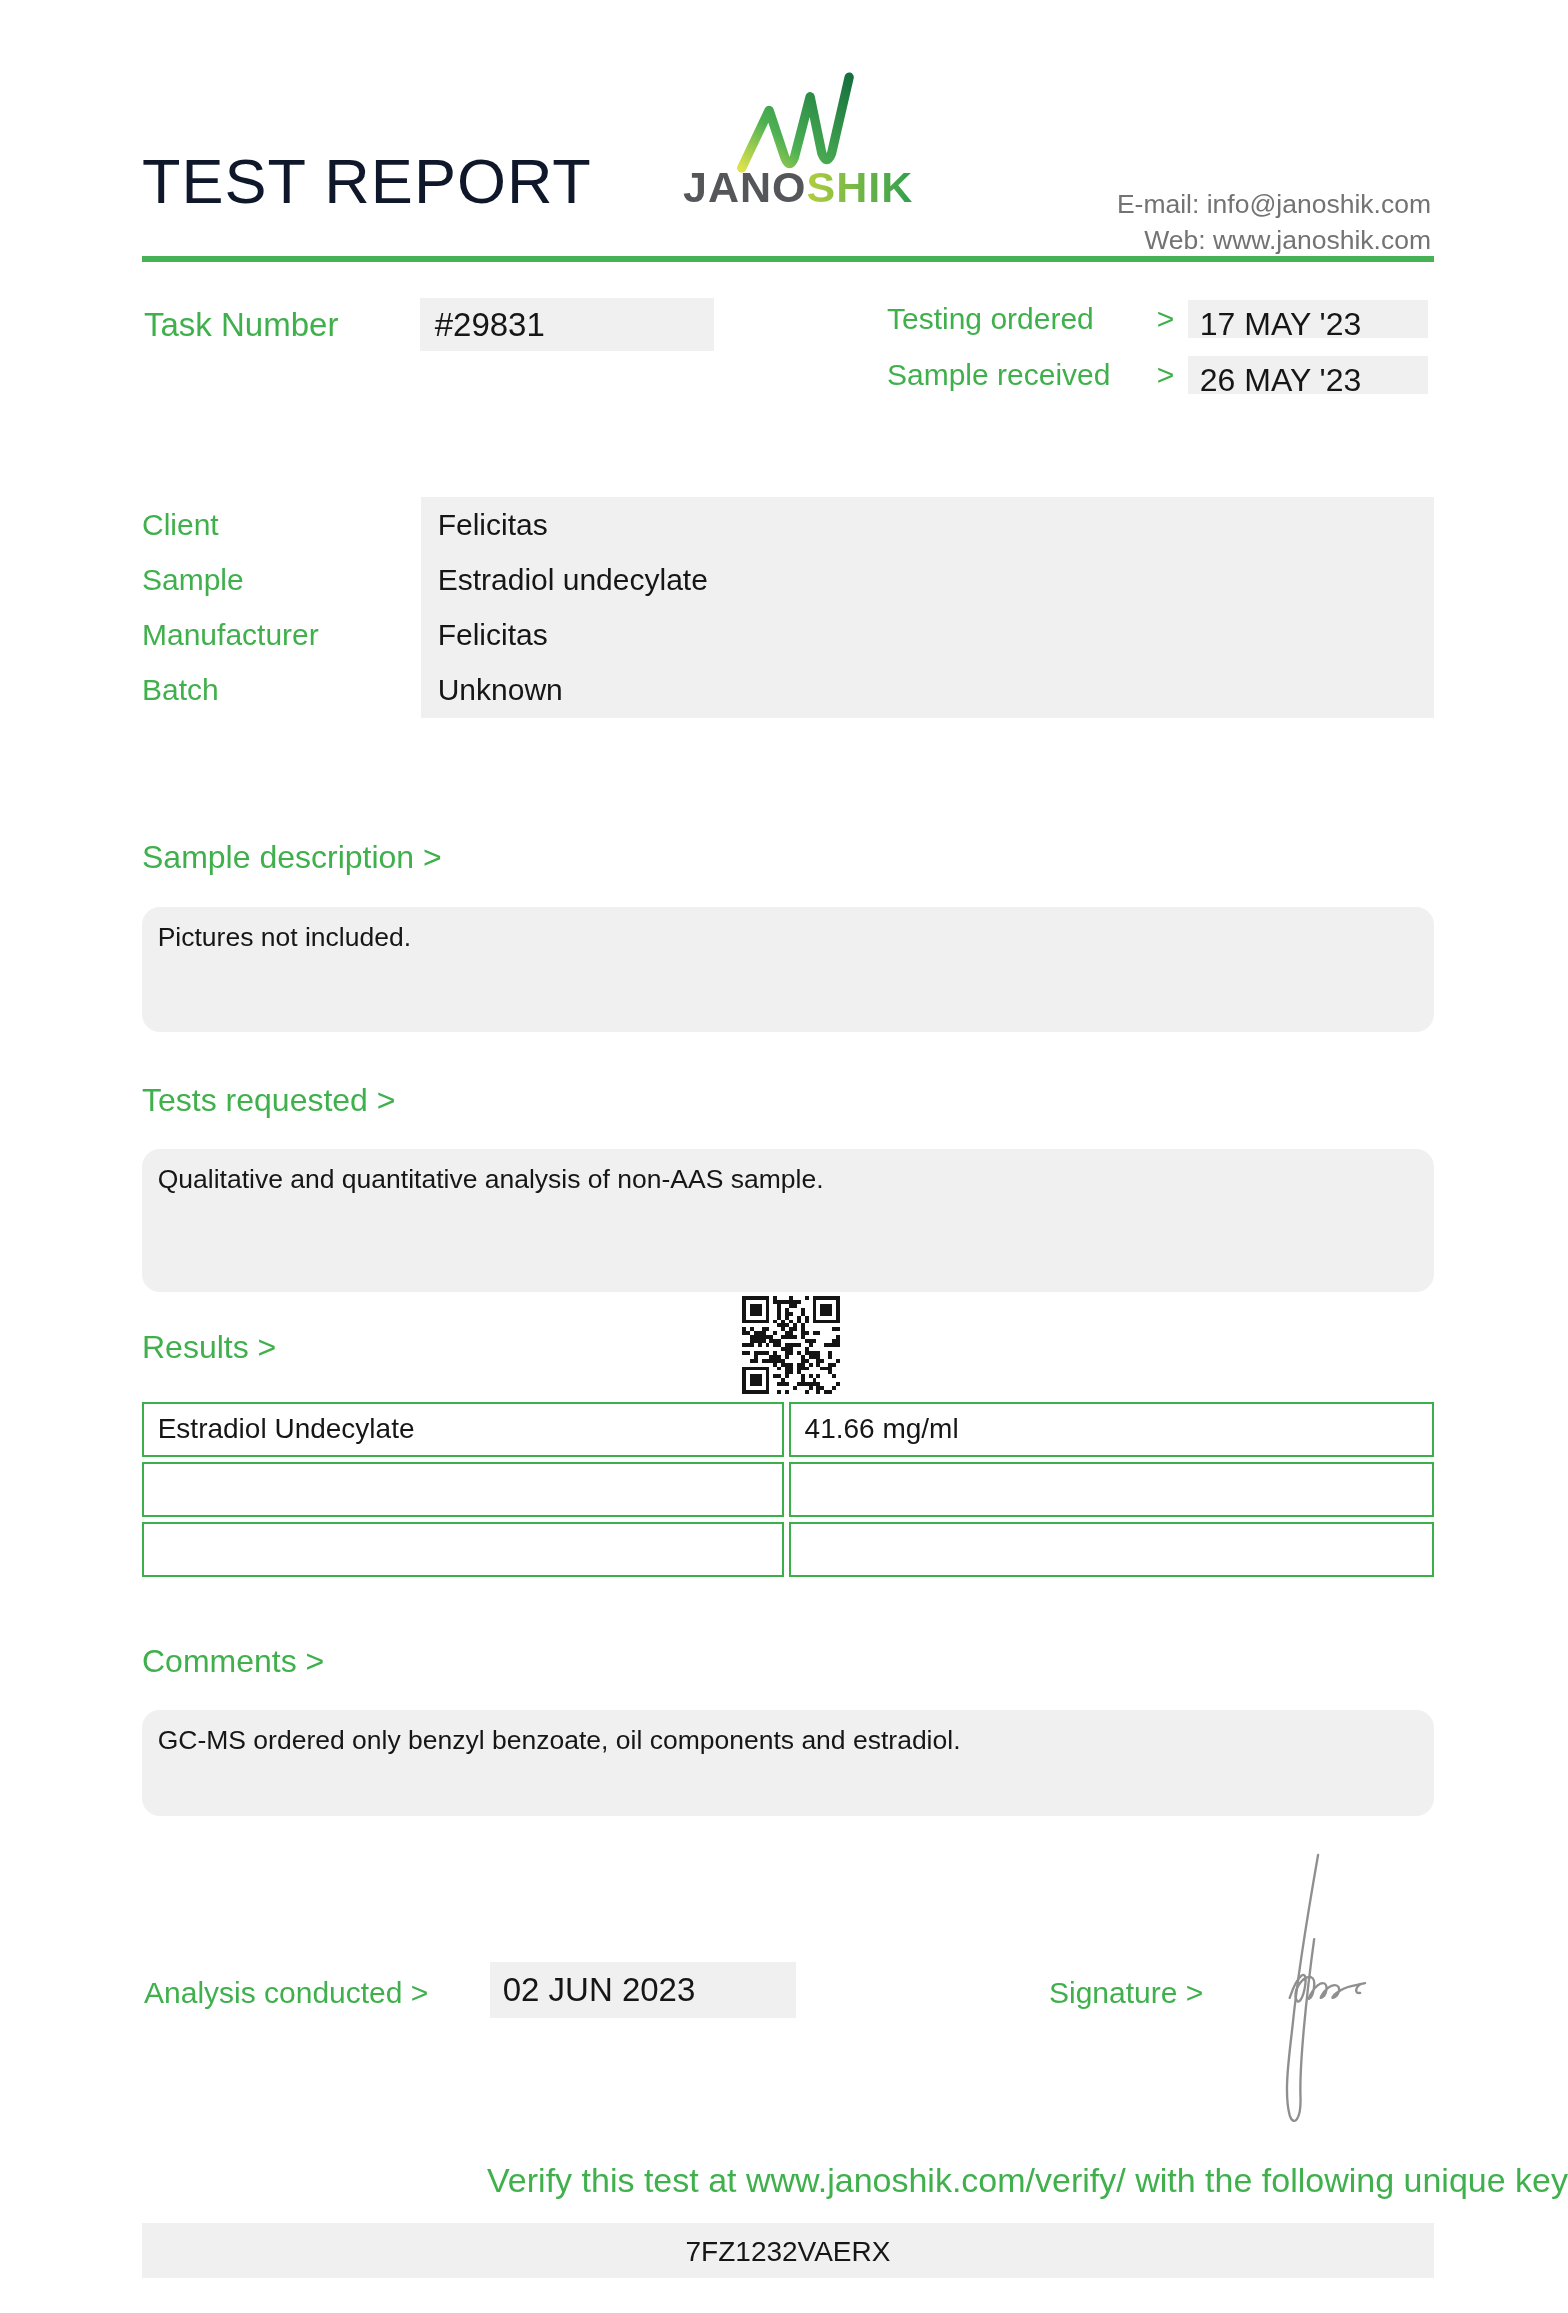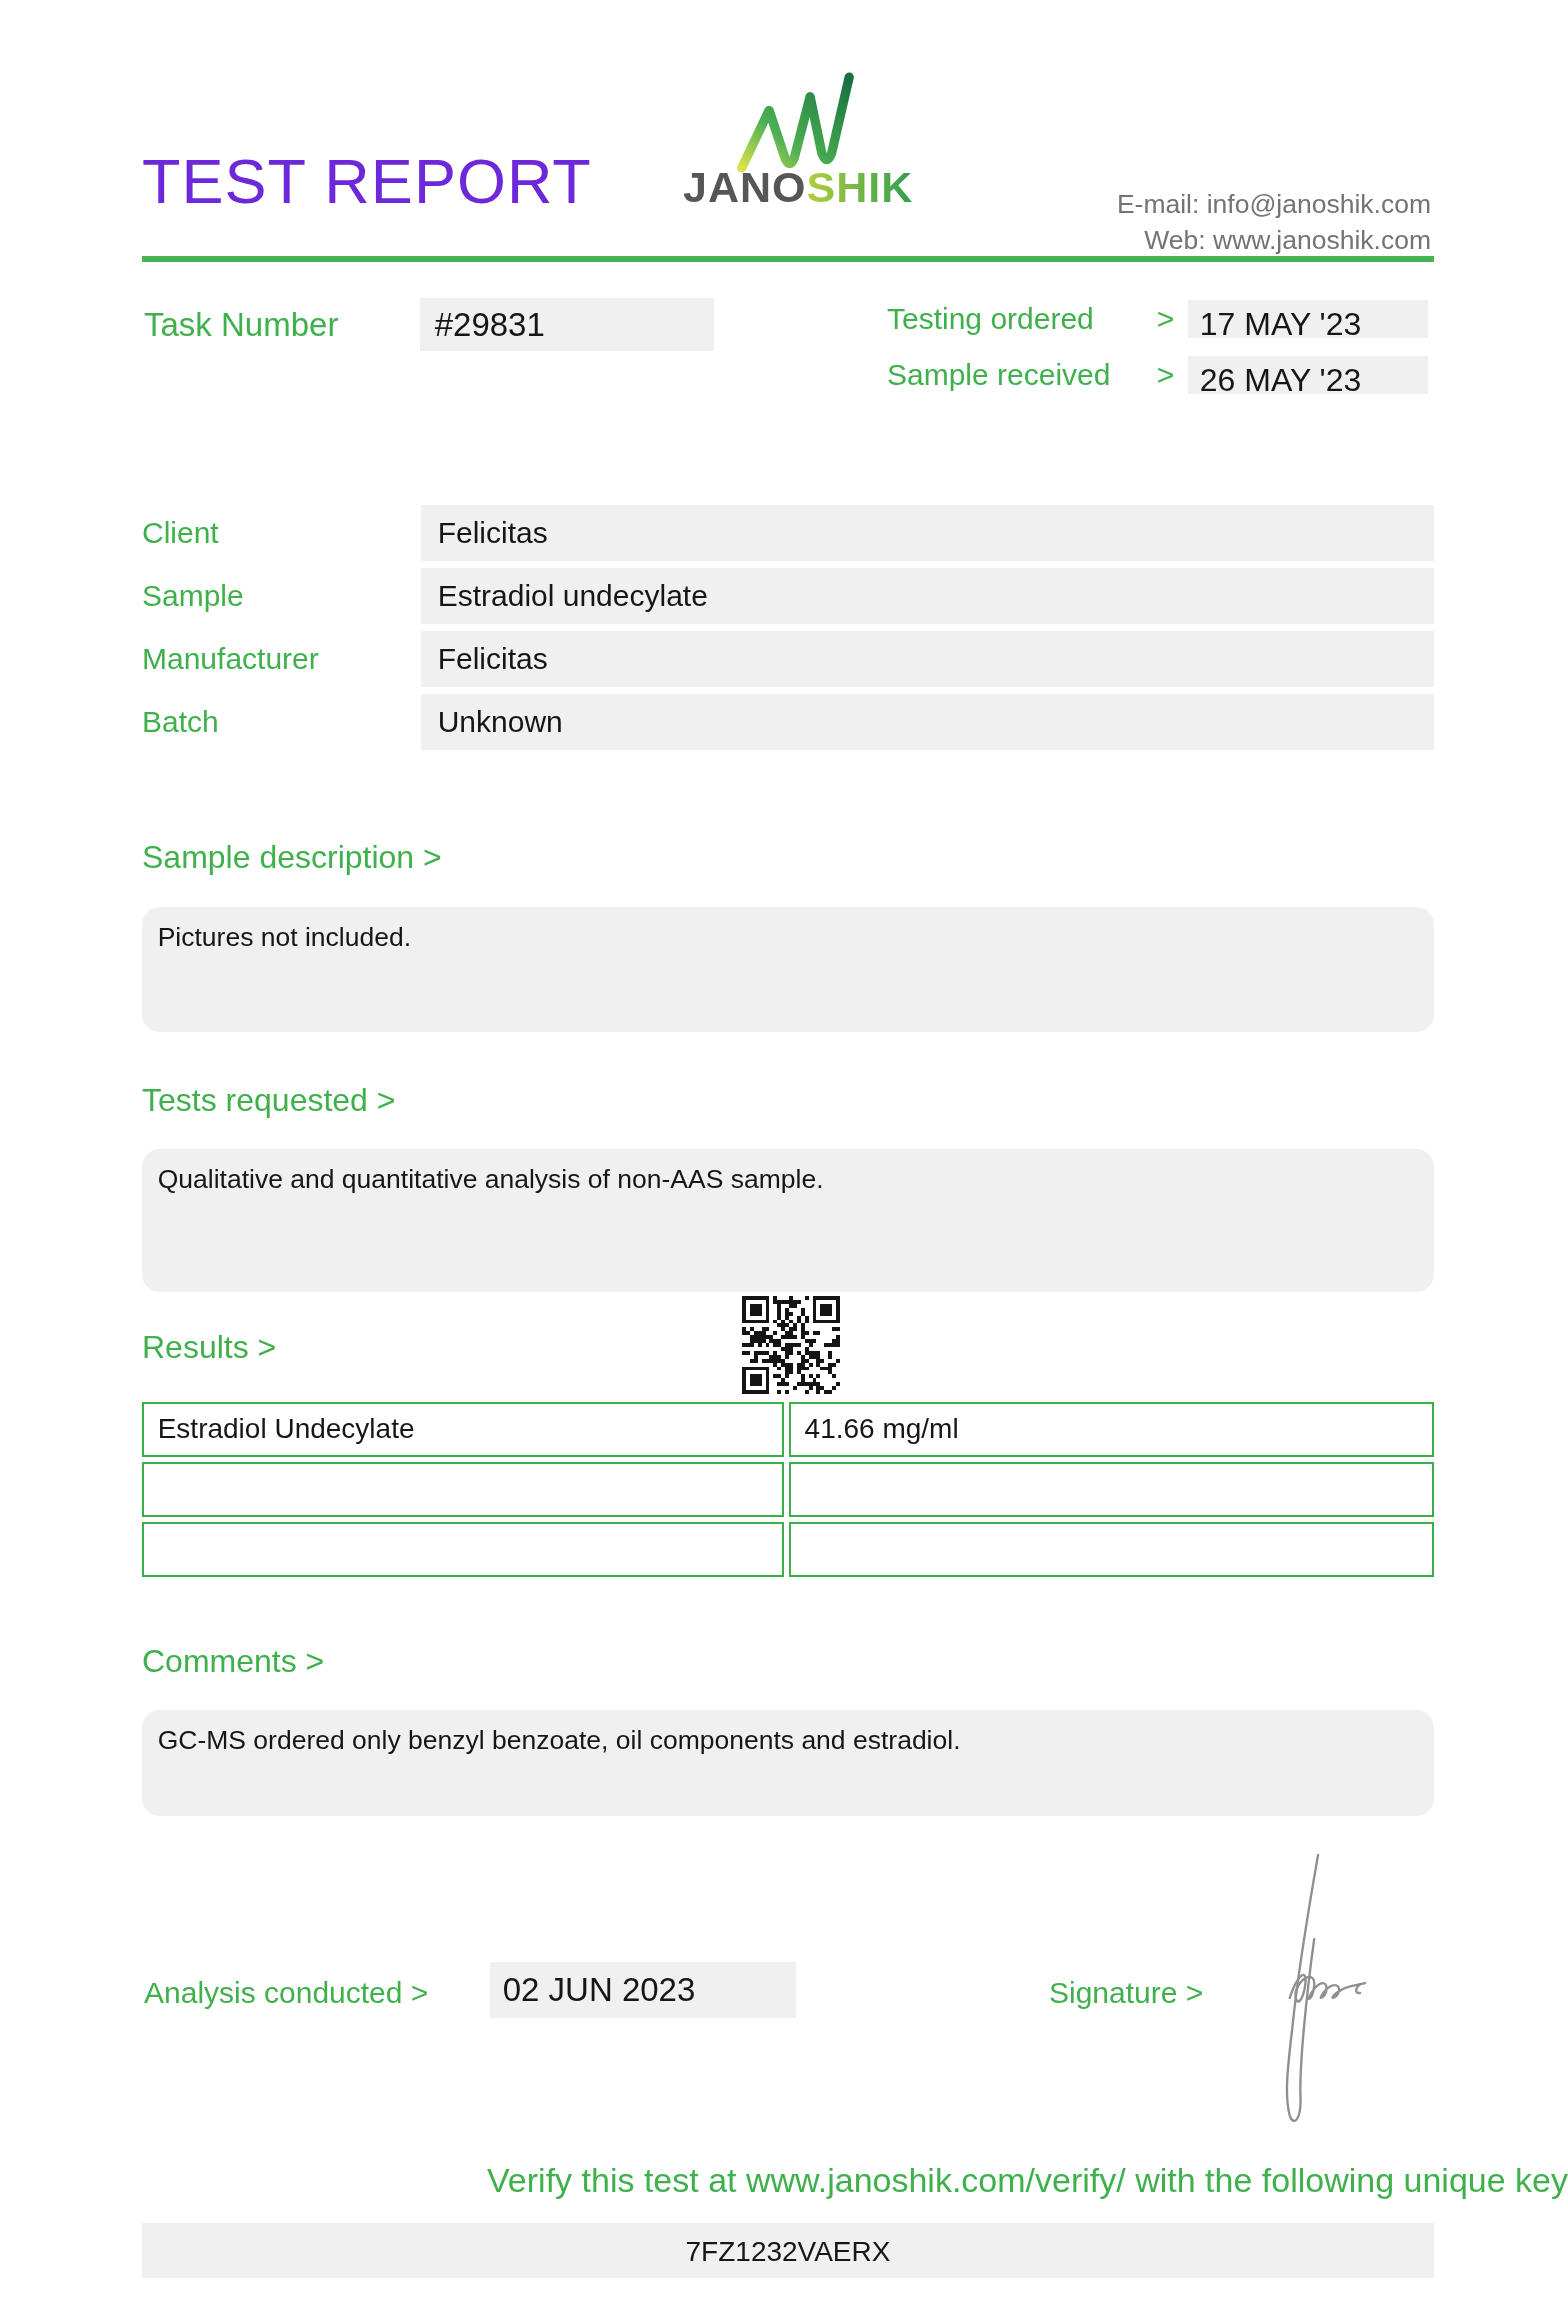--- a/index.html
+++ b/index.html
@@ -2,40 +2,40 @@
 <html><head>
 <meta charset="utf-8">
 <style>
   html,body{margin:0;padding:0;background:#ffffff;}
   .page{
     position:relative;width:1568px;height:2313px;background:#ffffff;overflow:hidden;
     font-family:"Liberation Sans","DejaVu Sans",sans-serif;color:#161616;
   }
   .abs{position:absolute;}
   .green{color:#3fb04c;}
-  .title{left:142px;top:145px;font-size:63px;letter-spacing:1px;color:#6d28d9;}
+  .title{left:142px;top:145px;font-size:63px;letter-spacing:1px;color:#0f172a;}
   .logo-icon{left:730px;top:69px;}
   .logo-text{left:683px;top:163px;font-size:43px;font-weight:bold;letter-spacing:1px;}
   .brand-left{color:#55565a;}
   .brand-right{color:#3fa74d;}
   @supports ((-webkit-background-clip:text) or (background-clip:text)){
     .brand-right{background:linear-gradient(90deg,#b4ce3e,#2f9e4f);-webkit-background-clip:text;background-clip:text;color:transparent;}
   }
   .contact{right:137px;top:143px;text-align:right;font-size:26.5px;line-height:36px;color:#737373;margin-top:43px;}
   .rule{left:142px;top:256px;width:1292px;height:5.9px;background:#47b254;}
   .task-label{left:144px;top:306px;font-size:33px;}
   .gbox{background:#f0f0f0;}
   .task-box{left:420px;top:298px;width:294px;height:53px;line-height:53px;font-size:33px;padding-left:14.7px;box-sizing:border-box;}
   .dates{left:887px;top:294px;width:541px;}
   .date-row{display:flex;align-items:center;height:49px;margin-bottom:7.8px;}
   .date-row .lbl{font-size:30px;color:#3fb04c;flex:1;}
   .date-row .gt{font-size:30px;color:#3fb04c;margin:0 13.7px 0 3.9px;}
   .date-box{width:240px;height:38px;line-height:49px;font-size:32px;padding-left:11.8px;box-sizing:border-box;}
   .info{left:142px;top:505px;width:1292px;}
-  .info-row{display:flex;margin-bottom:6.9px;height:56px;}
+  .info-row{display:flex;margin-bottom:6.9px;height:48px;align-items:flex-end;}
   .info-row .ilbl{width:279px;font-size:30px;line-height:56px;color:#3fb04c;}
   .info-row .ival{flex:1;font-size:30px;line-height:56px;padding-left:16.7px;box-sizing:border-box;}
   .heading{font-size:32px;color:#3fb04c;}
   .txtbox{left:142px;width:1292px;box-sizing:border-box;padding:11.8px 15.7px;font-size:26.5px;line-height:1.4;border-radius:18px;}
   .qr{left:742px;top:1296px;width:98px;height:98px;}
   .rtable{left:142px;top:1402px;width:1292px;}
   .trow{display:flex;margin-bottom:4.9px;height:55px;}
   .tcell{border:2.9px solid #3bb04a;box-sizing:border-box;height:55px;line-height:49px;font-size:28px;padding-left:13.7px;background:#ffffff;}
   .tcell.c1{width:642px;margin-right:4.9px;}
   .tcell.c2{flex:1;}

